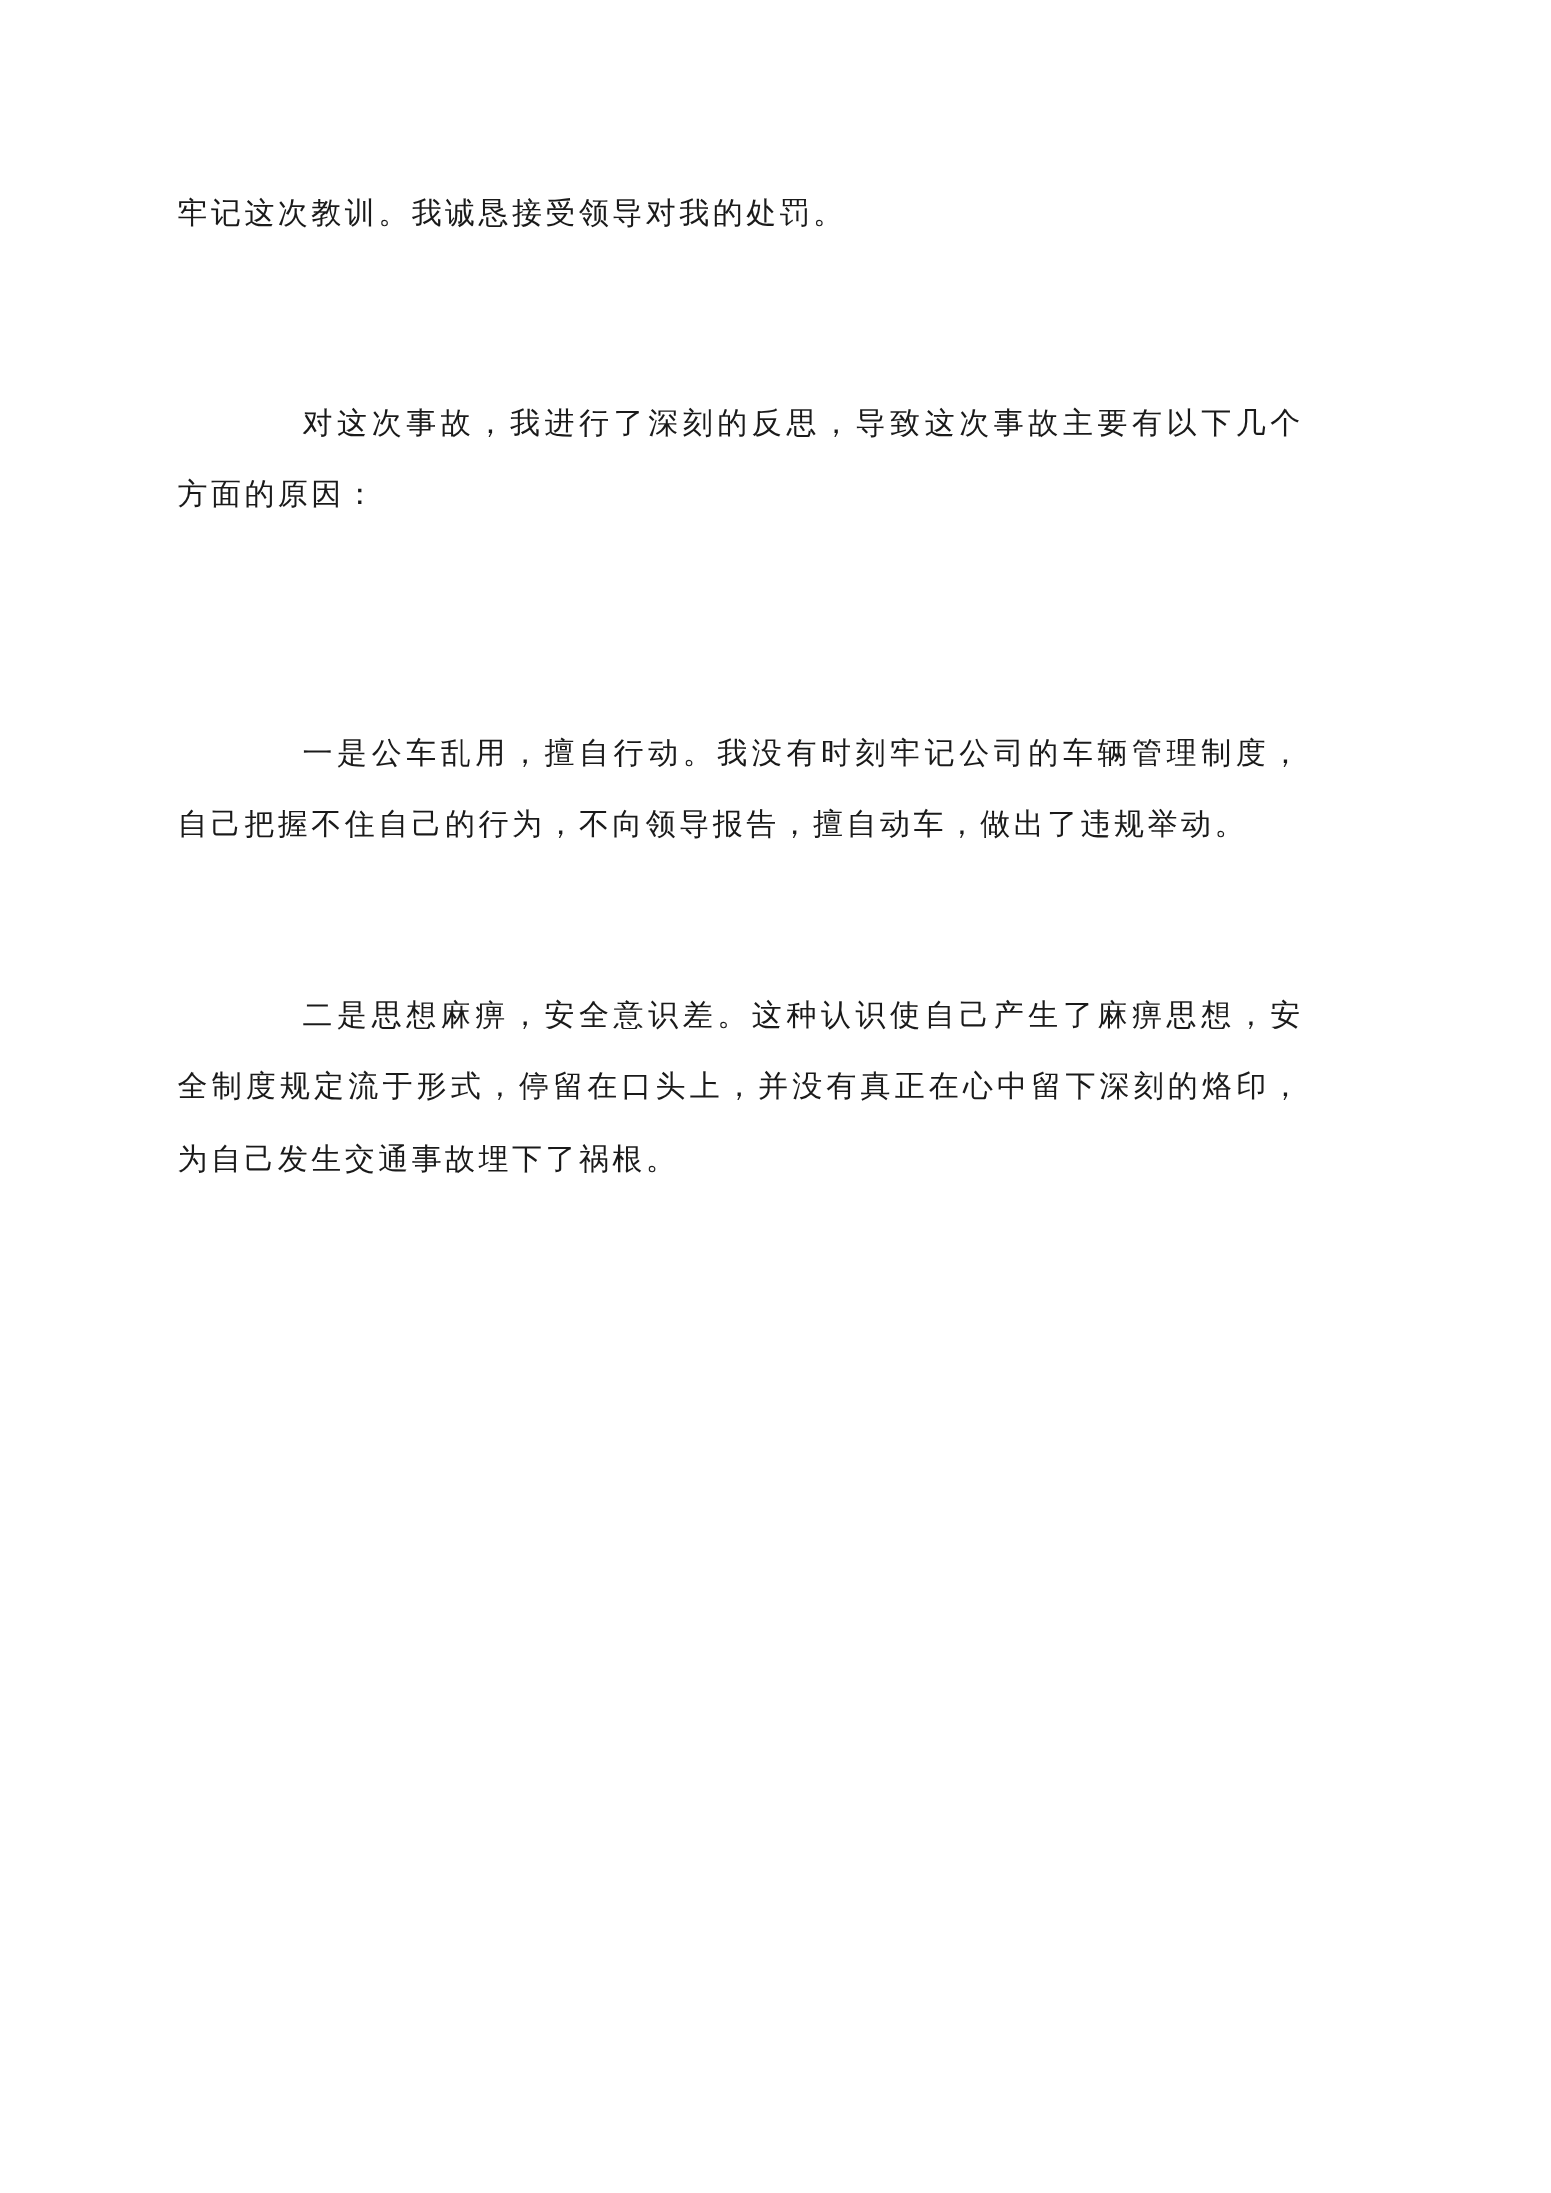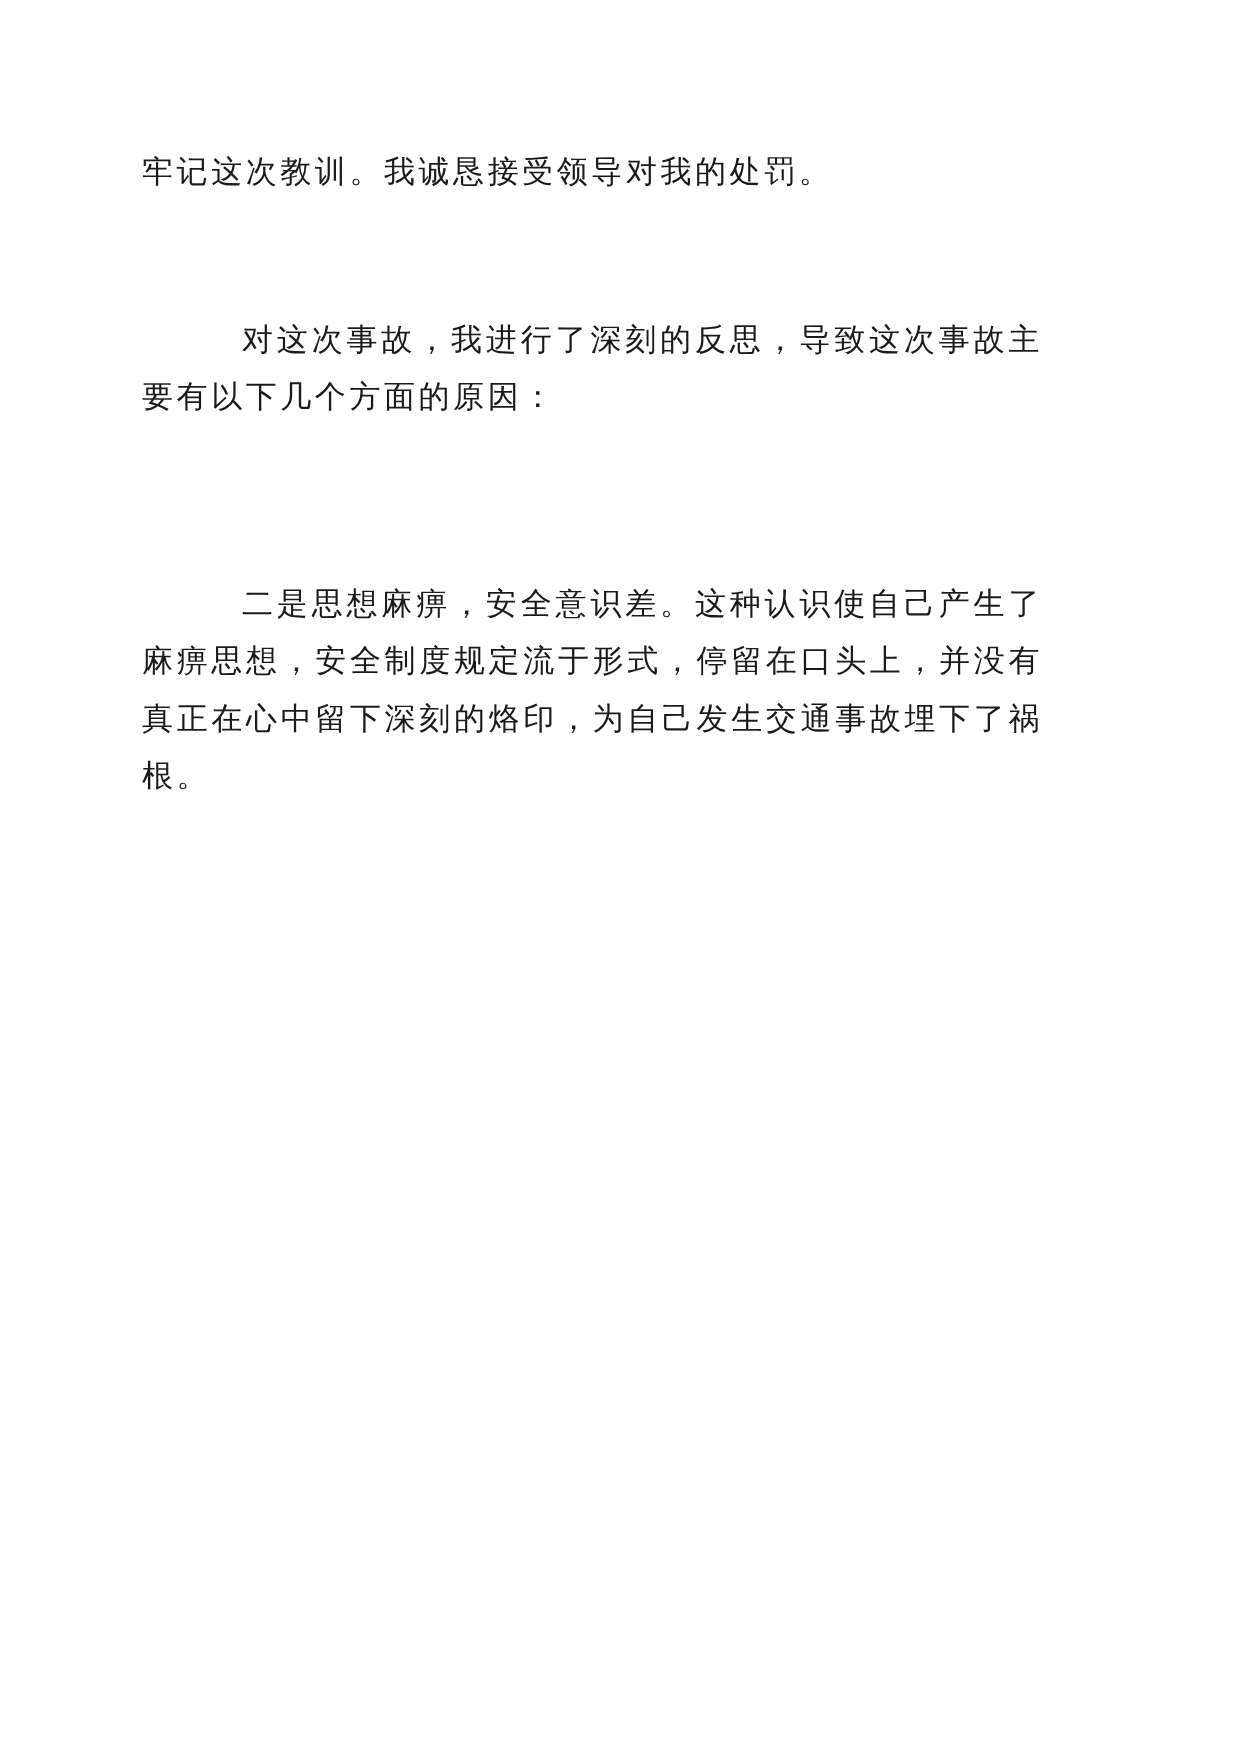--- a/index.html
+++ b/index.html
@@ -18,21 +18,21 @@
     font-family: "Liberation Serif", "DejaVu Serif", serif;
     padding: 143px 198px 60px 142px;
     overflow: hidden;
   }
 
   .doc-body {
     width: 100%;
   }
 
   .para {
-    font-size: 31px;
+    font-size: 24px;
     line-height: 57.5px;
     letter-spacing: 0.115em;
     text-align: justify;
     text-justify: inter-character;
     color: #1a1a1a;
     margin-bottom: 121px;
     font-weight: 300;
   }
 
   .para.indent {
@@ -51,17 +51,18 @@
 </style>
 </head>
 <body>
 
 <div class="page">
   <div class="doc-body">
     <p class="para">牢记这次教训。我诚恳接受领导对我的处罚。</p>
 
     <p class="para indent">对这次事故，我进行了深刻的反思，导致这次事故主要有以下几个方面的原因：</p>
 
+    <p class="para indent">一是公车乱用，擅自行动。我没有时刻牢记公司的车辆管理制度，自己把握不住自己的行为，不向领导报告，擅自动车，做出了违规举动。</p>
 
     <p class="para indent">二是思想麻痹，安全意识差。这种认识使自己产生了麻痹思想，安全制度规定流于形式，停留在口头上，并没有真正在心中留下深刻的烙印，为自己发生交通事故埋下了祸根。</p>
 
   </div>
 </div>
 
 </body></html>

